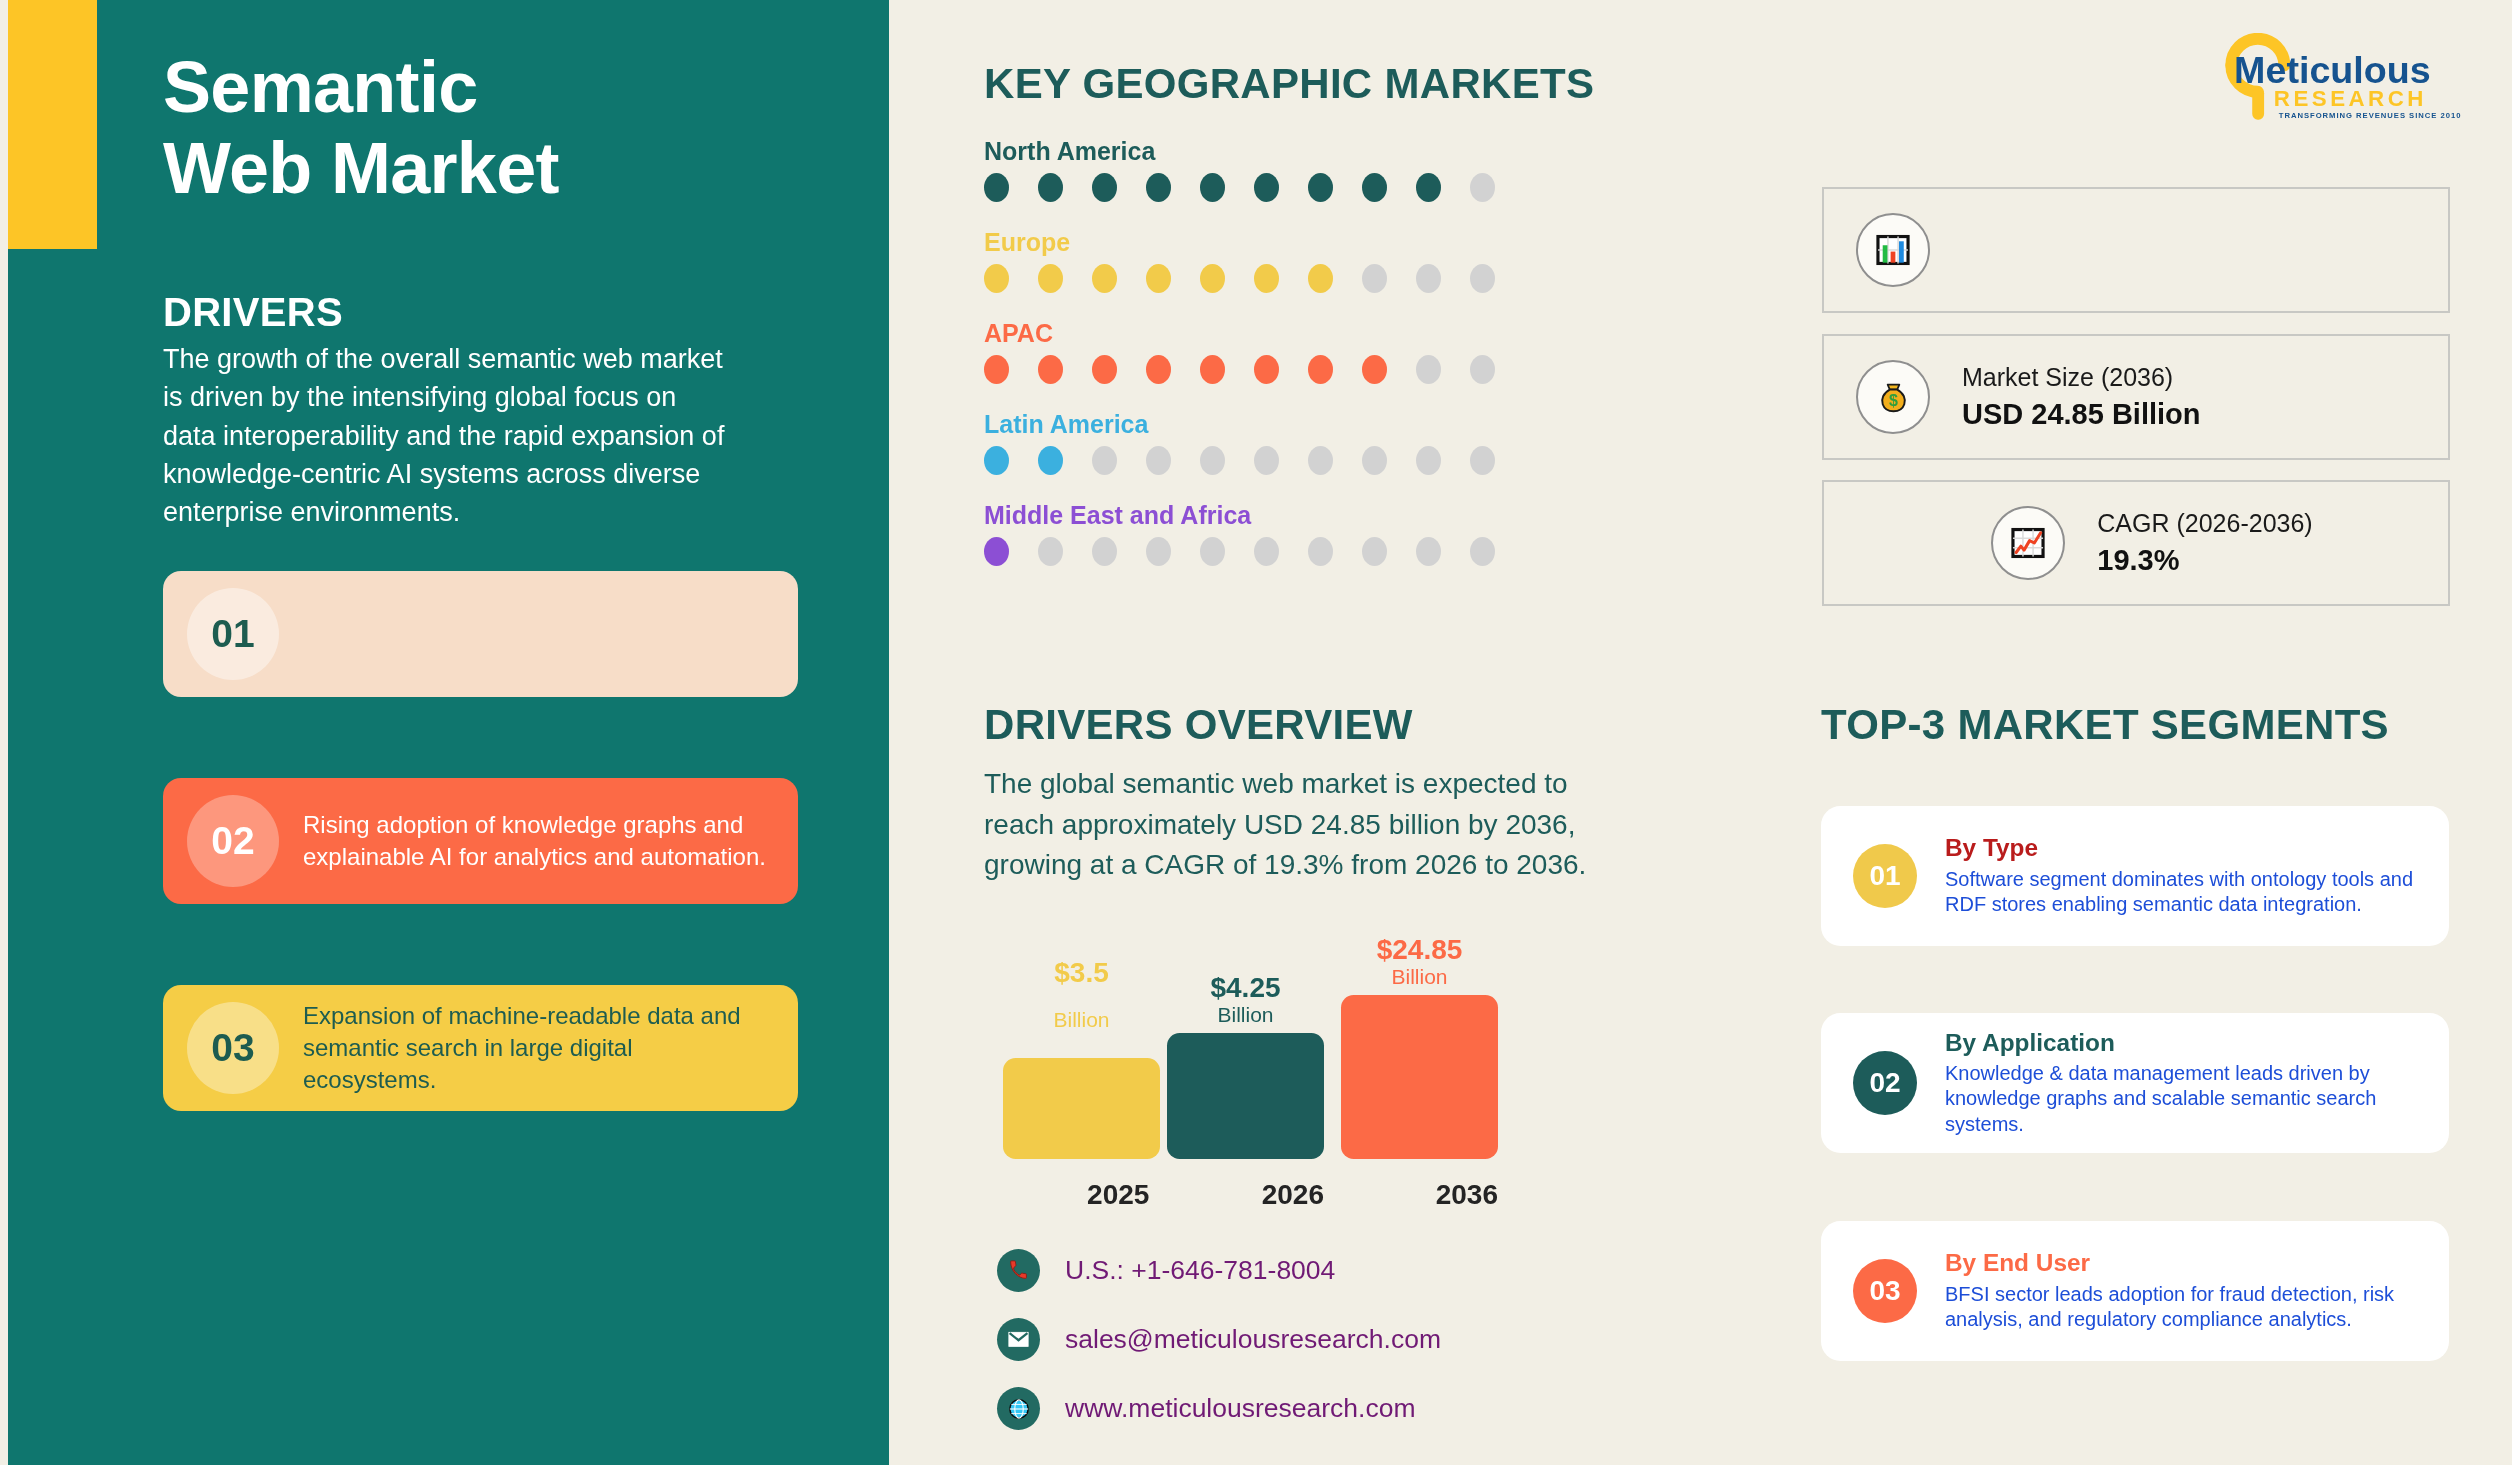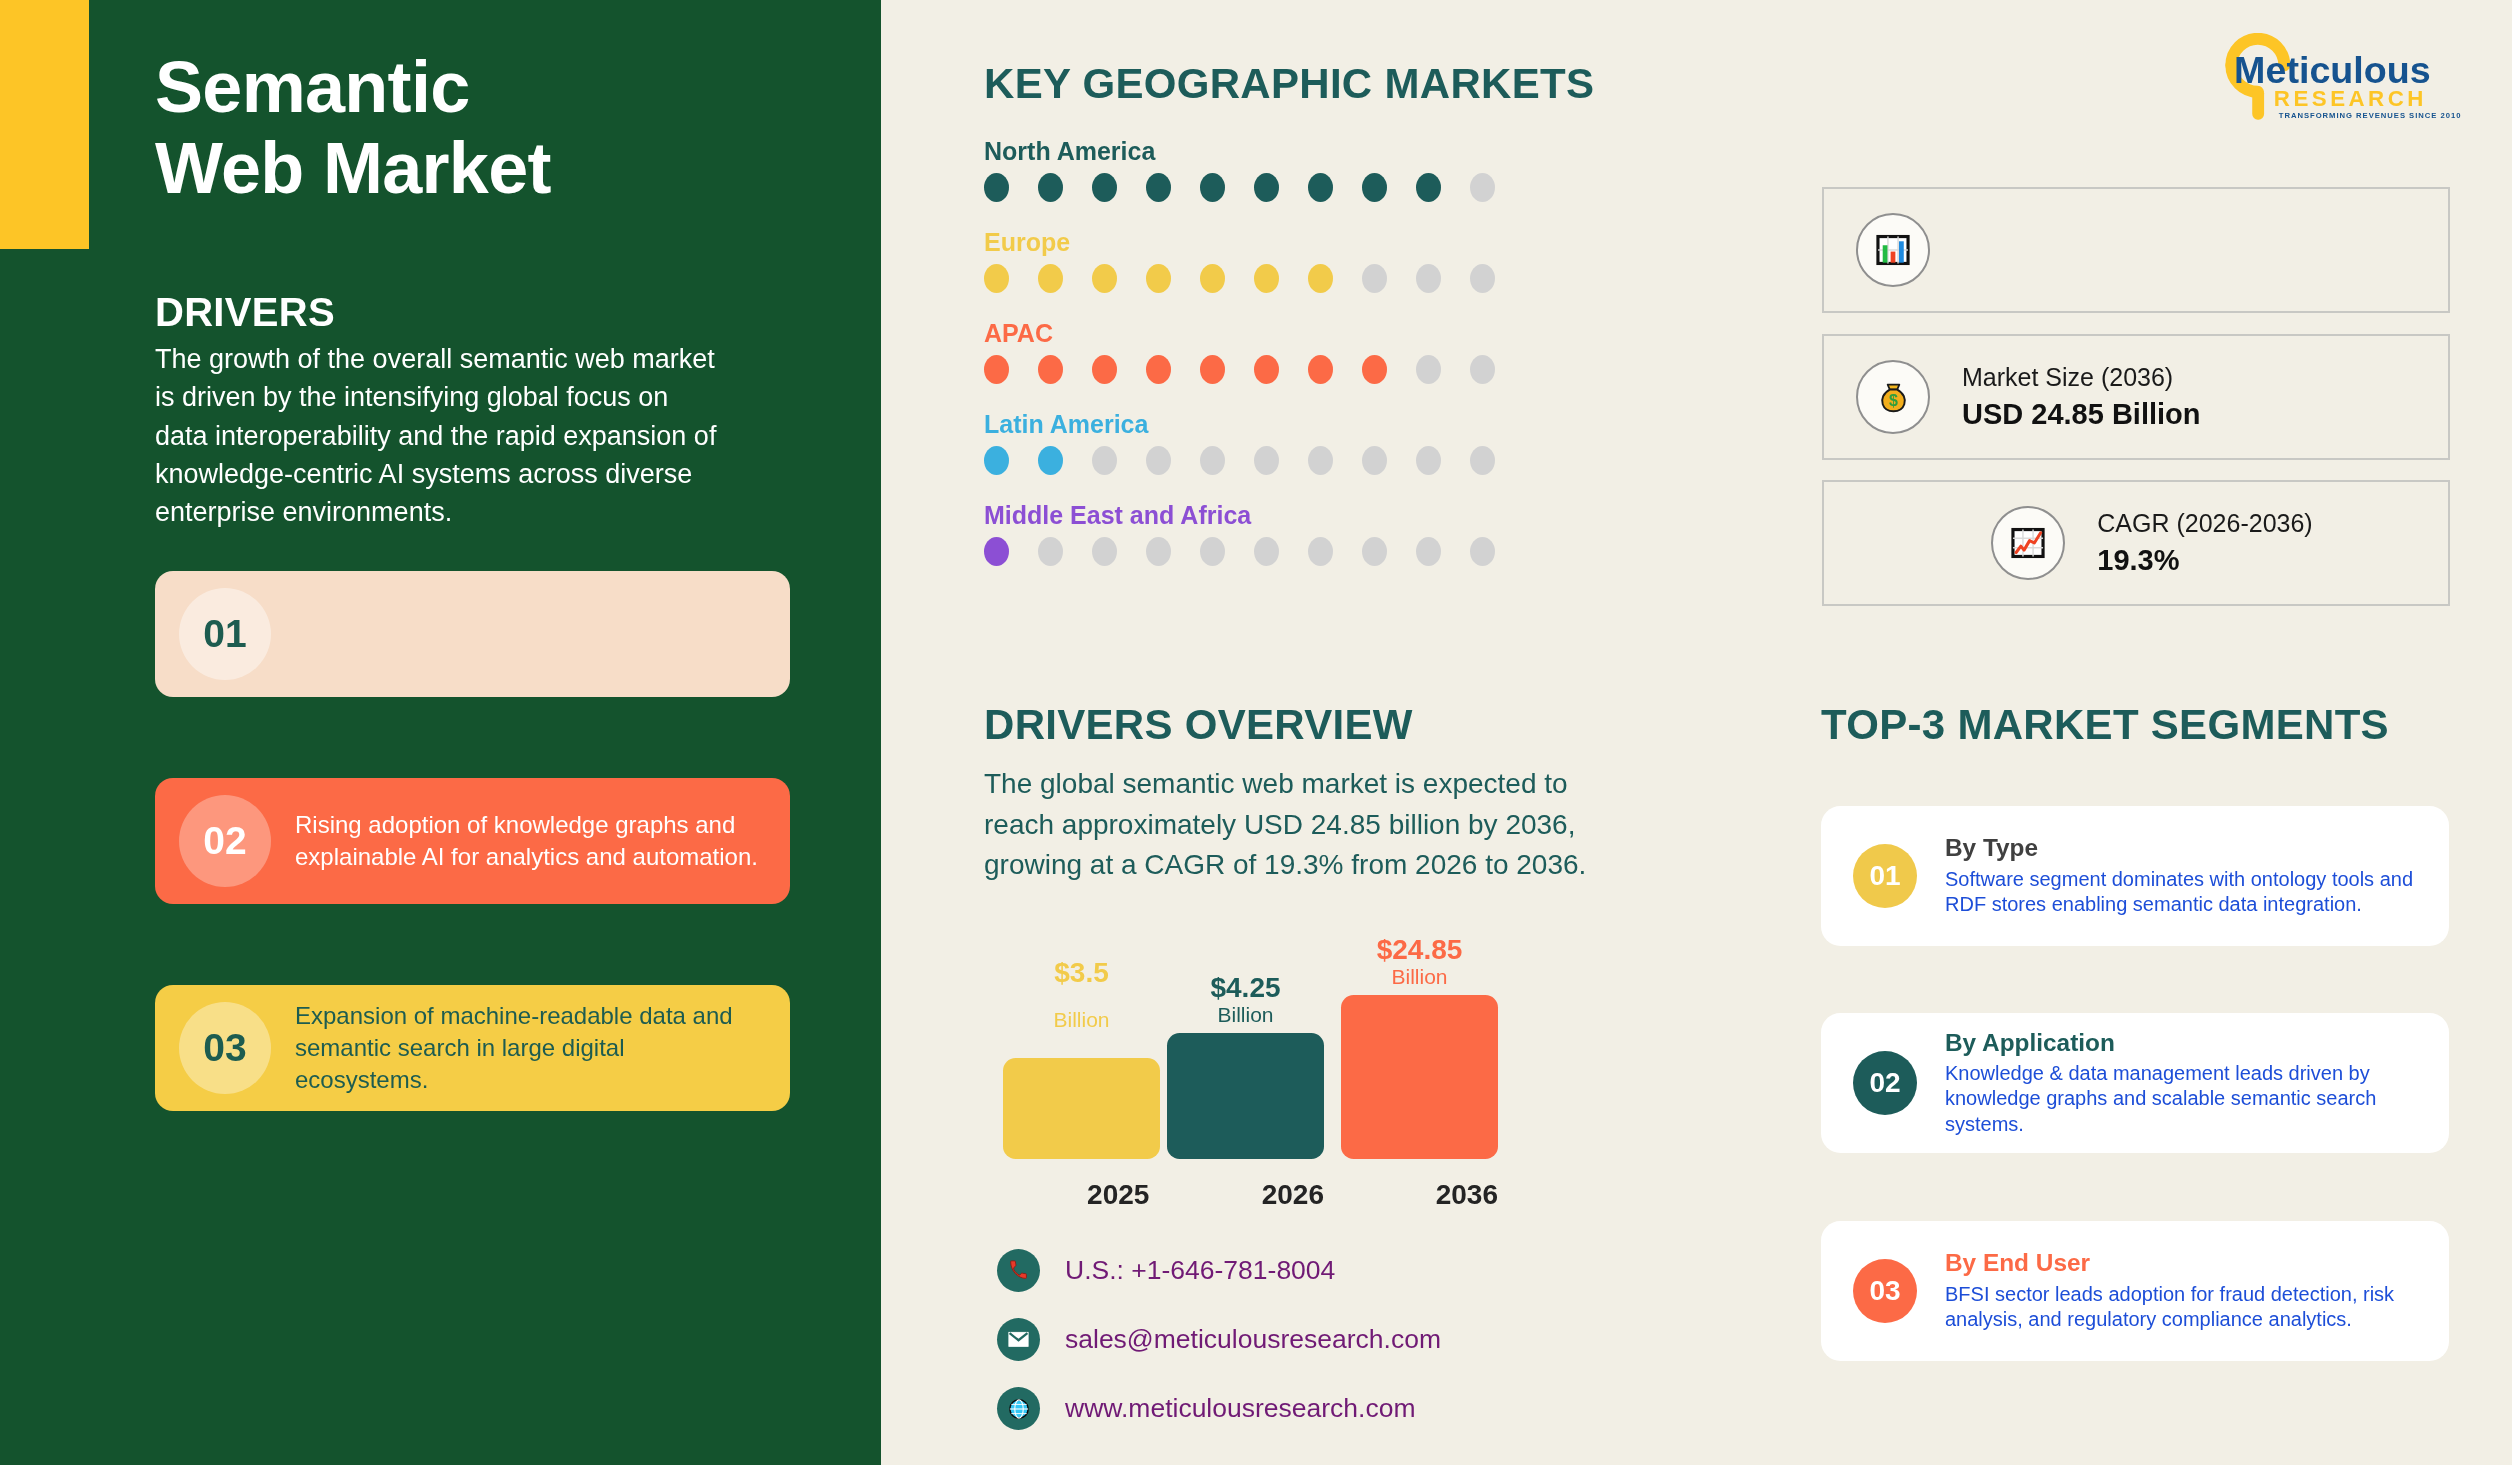--- a/index.html
+++ b/index.html
@@ -6,22 +6,22 @@
   html,body { width:2512px; height:1465px; }
   body {
     background:#f2efe5;
     font-family:"Liberation Sans", sans-serif;
     position:relative;
     overflow:hidden;
   }
 
   
   #left-panel {
-    position:absolute; left:0; top:0; width:881px; height:1465px;
-    background:#14532d;
+    position:absolute; left:8px; top:0; width:881px; height:1465px;
+    background:#0f766e;
     padding-left:13px;
   }
   #accent-bar {
     position:absolute; left:0; top:0; width:89px; height:249px;
     background:#fdc526;
   }
   #title-block { position:absolute; left:155px; top:47px; width:698px; }
   .title-line {
     font-size:72px; font-weight:bold; color:#ffffff;
     line-height:1.12; letter-spacing:-0.7px;
@@ -384,21 +384,21 @@
   </div>
 </div>
 
 <div class="sec-head" id="seg-head">TOP-3 MARKET SEGMENTS</div>
 
 <div class="seg-card" id="seg-card-1">
   <div class="seg-circle" style="background: rgb(240, 201, 75);">
     <span>01</span>
   </div>
   <div>
-    <div class="seg-title" style="color: #404040;">By Type</div>
+    <div class="seg-title" style="color: #b91c1c;">By Type</div>
     <div class="seg-desc">Software segment dominates with ontology tools and RDF stores enabling semantic data integration.</div>
   </div>
 </div>
 
 <div class="seg-card" id="seg-card-2">
   <div class="seg-circle" style="background: rgb(29, 92, 90);">
     <span>02</span>
   </div>
   <div>
     <div class="seg-title" style="color: rgb(29, 92, 90);">By Application</div>

